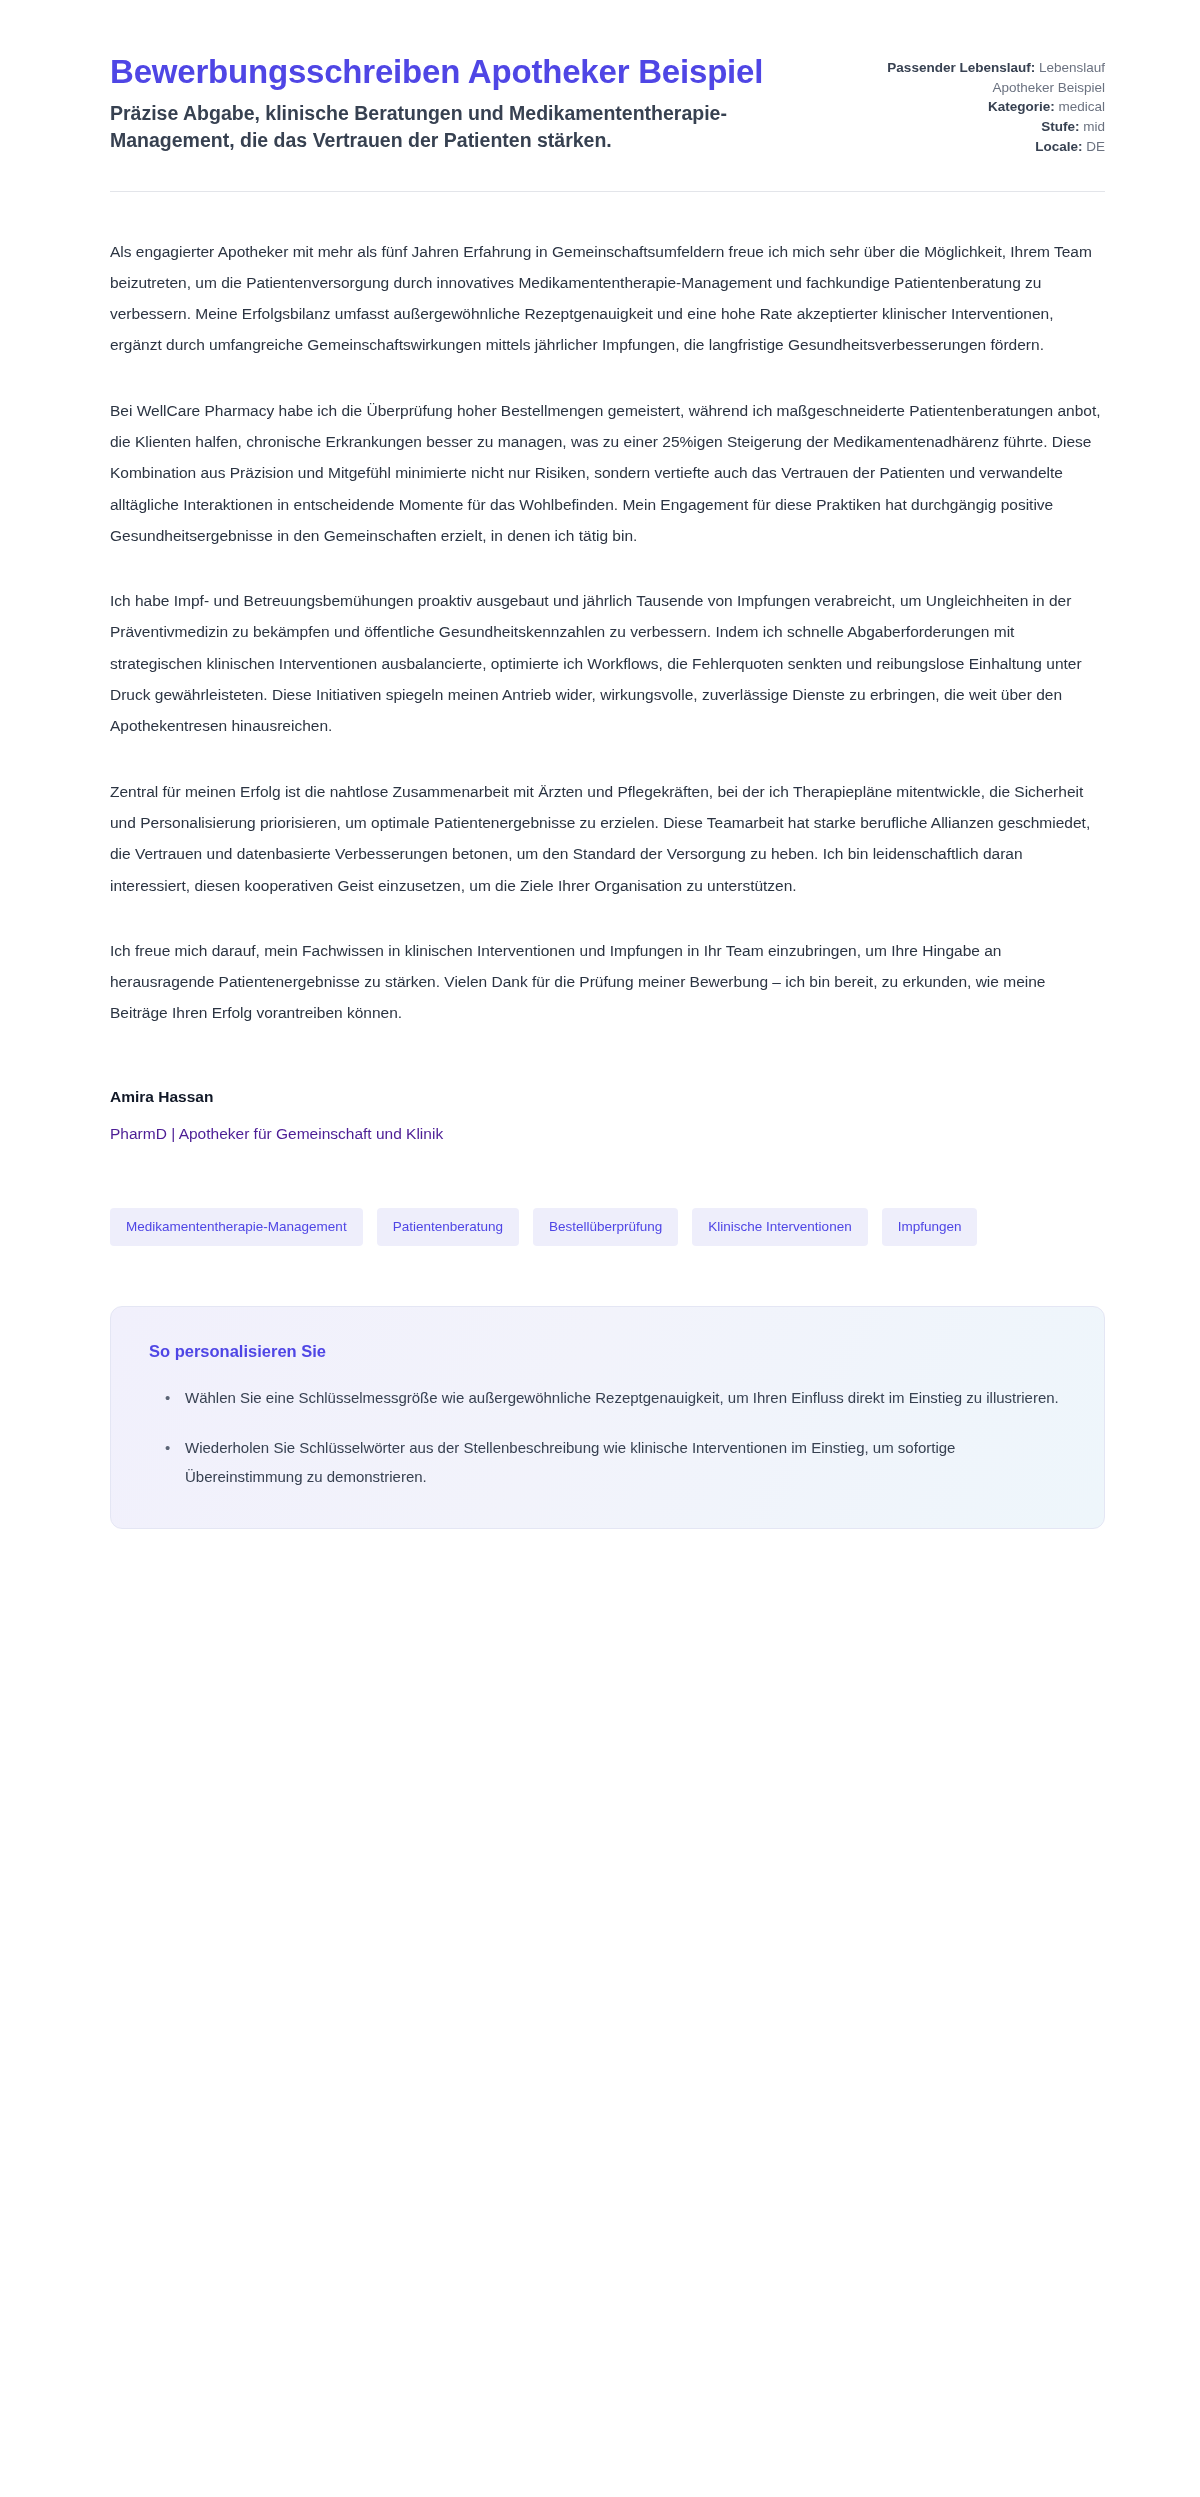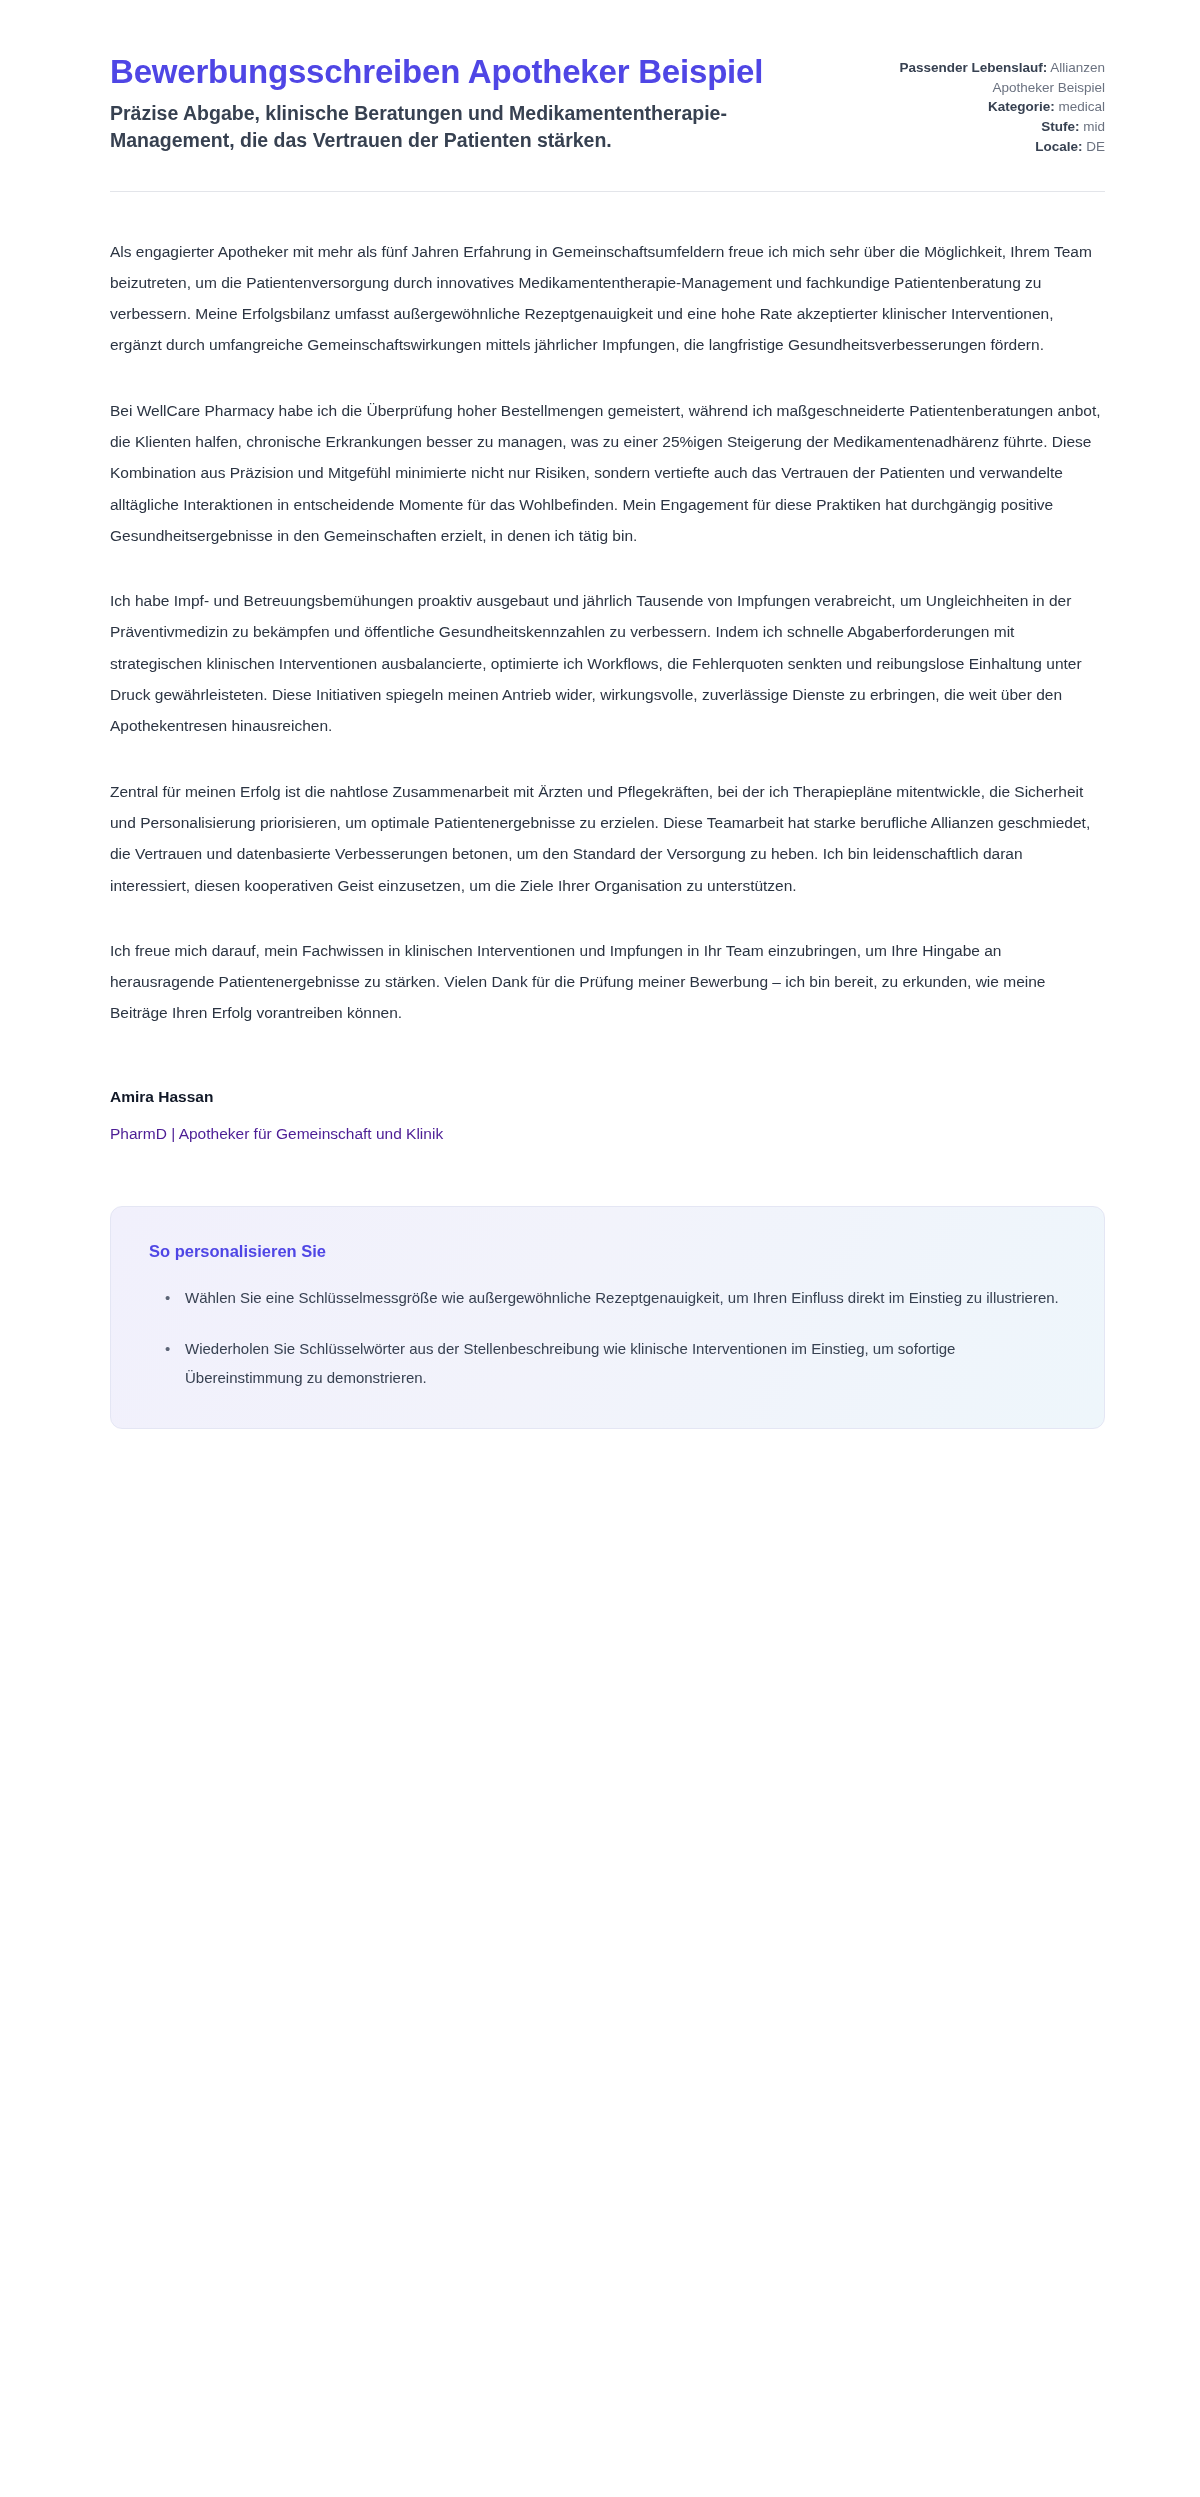--- a/index.html
+++ b/index.html
@@ -177,21 +177,21 @@
 
   <header class="doc-header">
     <div class="header-left">
       <h1 class="doc-title">Bewerbungsschreiben Apotheker Beispiel</h1>
       <p class="doc-subtitle">Präzise Abgabe, klinische Beratungen und Medikamententherapie-Management, die das Vertrauen der Patienten stärken.</p>
     </div>
 
     <aside class="header-meta">
       <div class="meta-row">
         <span class="meta-label">Passender Lebenslauf:</span>
-        <span class="meta-value">Allianzen Apotheker Beispiel</span>
+        <span class="meta-value">Lebenslauf Apotheker Beispiel</span>
       </div>
       <div class="meta-row">
         <span class="meta-label">Kategorie:</span>
         <span class="meta-value">medical</span>
       </div>
       <div class="meta-row">
         <span class="meta-label">Stufe:</span>
         <span class="meta-value">mid</span>
       </div>
       <div class="meta-row">
@@ -209,20 +209,27 @@
     <p class="letter-paragraph">Bei WellCare Pharmacy habe ich die Überprüfung hoher Bestellmengen gemeistert, während ich maßgeschneiderte Patientenberatungen anbot, die Klienten halfen, chronische Erkrankungen besser zu managen, was zu einer 25%igen Steigerung der Medikamentenadhärenz führte. Diese Kombination aus Präzision und Mitgefühl minimierte nicht nur Risiken, sondern vertiefte auch das Vertrauen der Patienten und verwandelte alltägliche Interaktionen in entscheidende Momente für das Wohlbefinden. Mein Engagement für diese Praktiken hat durchgängig positive Gesundheitsergebnisse in den Gemeinschaften erzielt, in denen ich tätig bin.</p>
     <p class="letter-paragraph">Ich habe Impf- und Betreuungsbemühungen proaktiv ausgebaut und jährlich Tausende von Impfungen verabreicht, um Ungleichheiten in der Präventivmedizin zu bekämpfen und öffentliche Gesundheitskennzahlen zu verbessern. Indem ich schnelle Abgaberforderungen mit strategischen klinischen Interventionen ausbalancierte, optimierte ich Workflows, die Fehlerquoten senkten und reibungslose Einhaltung unter Druck gewährleisteten. Diese Initiativen spiegeln meinen Antrieb wider, wirkungsvolle, zuverlässige Dienste zu erbringen, die weit über den Apothekentresen hinausreichen.</p>
     <p class="letter-paragraph">Zentral für meinen Erfolg ist die nahtlose Zusammenarbeit mit Ärzten und Pflegekräften, bei der ich Therapiepläne mitentwickle, die Sicherheit und Personalisierung priorisieren, um optimale Patientenergebnisse zu erzielen. Diese Teamarbeit hat starke berufliche Allianzen geschmiedet, die Vertrauen und datenbasierte Verbesserungen betonen, um den Standard der Versorgung zu heben. Ich bin leidenschaftlich daran interessiert, diesen kooperativen Geist einzusetzen, um die Ziele Ihrer Organisation zu unterstützen.</p>
     <p class="letter-paragraph">Ich freue mich darauf, mein Fachwissen in klinischen Interventionen und Impfungen in Ihr Team einzubringen, um Ihre Hingabe an herausragende Patientenergebnisse zu stärken. Vielen Dank für die Prüfung meiner Bewerbung – ich bin bereit, zu erkunden, wie meine Beiträge Ihren Erfolg vorantreiben können.</p>
 
     <div class="signature">
       <p class="signature-name">Amira Hassan</p>
       <p class="signature-role">PharmD | Apotheker für Gemeinschaft und Klinik</p>
     </div>
 
+    <ul class="tag-list">
+      <li class="tag">Medikamententherapie-Management</li>
+      <li class="tag">Patientenberatung</li>
+      <li class="tag">Bestellüberprüfung</li>
+      <li class="tag">Klinische Interventionen</li>
+      <li class="tag">Impfungen</li>
+    </ul>
 
     <section class="callout">
       <h2 class="callout-title">So personalisieren Sie</h2>
       <ul class="callout-list">
         <li class="callout-item">Wählen Sie eine Schlüsselmessgröße wie außergewöhnliche Rezeptgenauigkeit, um Ihren Einfluss direkt im Einstieg zu illustrieren.</li>
         <li class="callout-item">Wiederholen Sie Schlüsselwörter aus der Stellenbeschreibung wie klinische Interventionen im Einstieg, um sofortige Übereinstimmung zu demonstrieren.</li>
       </ul>
     </section>
   </main>
 

